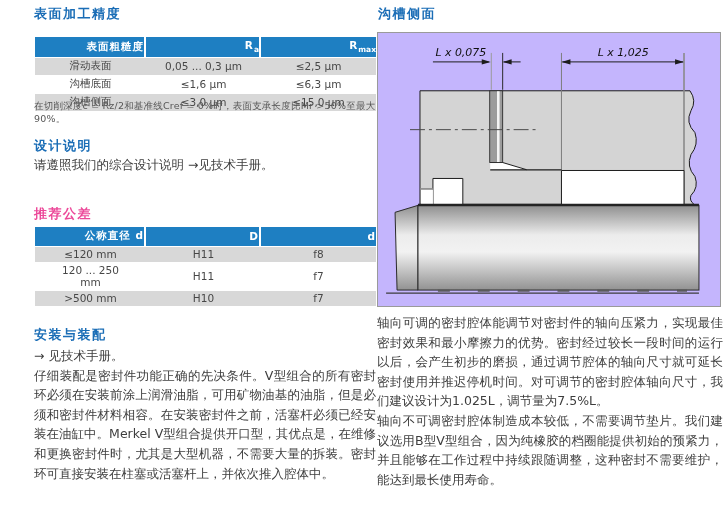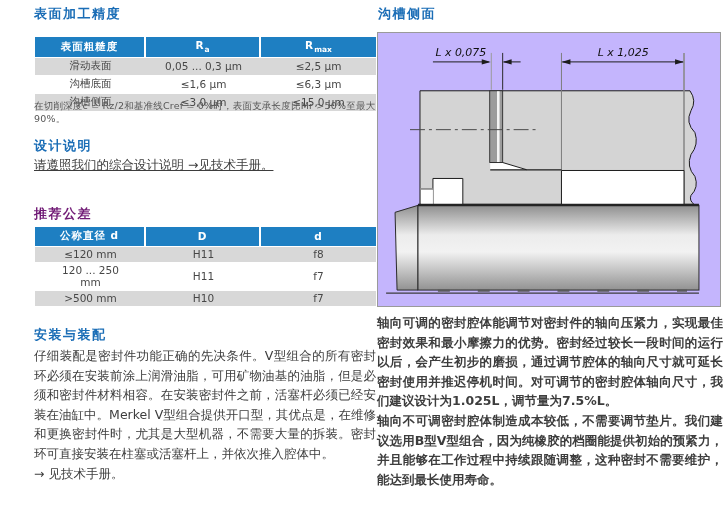--- a/index.html
+++ b/index.html
@@ -2,28 +2,28 @@
 <html><head>
 <meta charset="utf-8">
 <style>
   html,body{margin:0;padding:0;}
   body{
     width:727px;height:512px;background:#ffffff;position:relative;overflow:hidden;
     font-family:"DejaVu Sans","Liberation Sans",sans-serif;color:#3d3d3d;
   }
   .col{position:absolute;}
   .heading{font-size:13px;font-weight:bold;color:#1a6db6;letter-spacing:1.5px;}
-  .heading.gray{color:#701a75;}
+  .heading.gray{color:#ec4899;}
   .abs{position:absolute;left:0;}
   
   table{border-collapse:separate;border-spacing:0;width:341px;table-layout:fixed;}
   th{
     background:#1e7fc2;color:#ffffff;font-weight:bold;font-size:10.5px;
     padding:2px 0 3px;border-right:2px solid #ffffff;border-bottom:1px solid #ffffff;
-    text-align:center;letter-spacing:1px;
+    text-align:right;letter-spacing:1px;
   }
   th:last-child{border-right:none;}
   th sub{font-size:7.5px;letter-spacing:0;}
   td{
     text-align:center;font-size:10.5px;color:#474747;
     padding:1px 16px 2px;border-bottom:1.5px solid #ffffff;
   }
   tbody tr:nth-child(odd) td{background:#d8d8d8;}
   tbody tr:nth-child(even) td{background:#ffffff;}
   col.c1{width:111px;}
@@ -71,21 +71,21 @@
           <td>≤3,0 μm</td>
           <td>≤15,0 μm</td>
         </tr>
       </tbody>
     </table>
 
   <div class="abs note" style="top:100px;">在切削深度c = Rz/2和基准线Cref = 0%时，表面支承长度比Mr &gt;50%至最大90%。</div>
 
   <div class="abs heading" style="top:137px;">设计说明</div>
 
-  <div class="abs para" style="top:155px;width:342px;text-decoration:underline;">请遵照我们的综合设计说明 →见技术手册。</div>
+  <div class="abs para" style="top:155px;width:342px;">请遵照我们的综合设计说明 →见技术手册。</div>
 
   <div class="abs heading gray" style="top:205px;">推荐公差</div>
 
   <table class="abs" style="top:227px;left:1px;">
     <colgroup>
         <col class="c1">
         <col>
         <col>
       </colgroup>
   <thead>
@@ -110,29 +110,29 @@
           <td>&gt;500 mm</td>
           <td>H10</td>
           <td>f7</td>
         </tr>
       </tbody>
     </table>
 
   <div class="abs heading" style="top:326px;">安装与装配</div>
 
   <div class="abs" style="top:346px;width:342px;">
+    <div class="para">→ 见技术手册。</div>
     <div class="para">仔细装配是密封件功能正确的先决条件。V型组合的所有密封环必须在安装前涂上润滑油脂，可用矿物油基的油脂，但是必须和密封件材料相容。在安装密封件之前，活塞杆必须已经安装在油缸中。Merkel  V型组合提供开口型，其优点是，在维修和更换密封件时，尤其是大型机器，不需要大量的拆装。密封环可直接安装在柱塞或活塞杆上，并依次推入腔体中。</div>
-    <div class="para">→ 见技术手册。</div>
   </div>
 </div>
 
 <div class="col" style="left:377px;top:0;width:346px;height:512px;">
   <div class="heading" style="position:absolute;left:1px;top:5px;">沟槽侧面</div>
 
-  <div style="position:absolute;left:0;top:313px;width:346px;font-weight:bold;">
+  <div style="position:absolute;left:0;top:313px;width:346px;">
     <div class="para">轴向可调的密封腔体能调节对密封件的轴向压紧力，实现最佳密封效果和最小摩擦力的优势。密封经过较长一段时间的运行以后，会产生初步的磨损，通过调节腔体的轴向尺寸就可延长密封使用并推迟停机时间。对可调节的密封腔体轴向尺寸，我们建议设计为1.025L，调节量为7.5%L。</div>
     <div class="para">轴向不可调密封腔体制造成本较低，不需要调节垫片。我们建议选用B型V型组合，因为纯橡胶的档圈能提供初始的预紧力，并且能够在工作过程中持续跟随调整，这种密封不需要维护，能达到最长使用寿命。</div>
   </div>
 </div>
 
 <div class="diagram-frame">
   <svg width="342" height="273" viewBox="0 0 343 274">
     <defs>
       <linearGradient id="rodGrad" x1="0" y1="0" x2="0" y2="1">
         <stop offset="0" stop-color="#8f8f8f"></stop>

